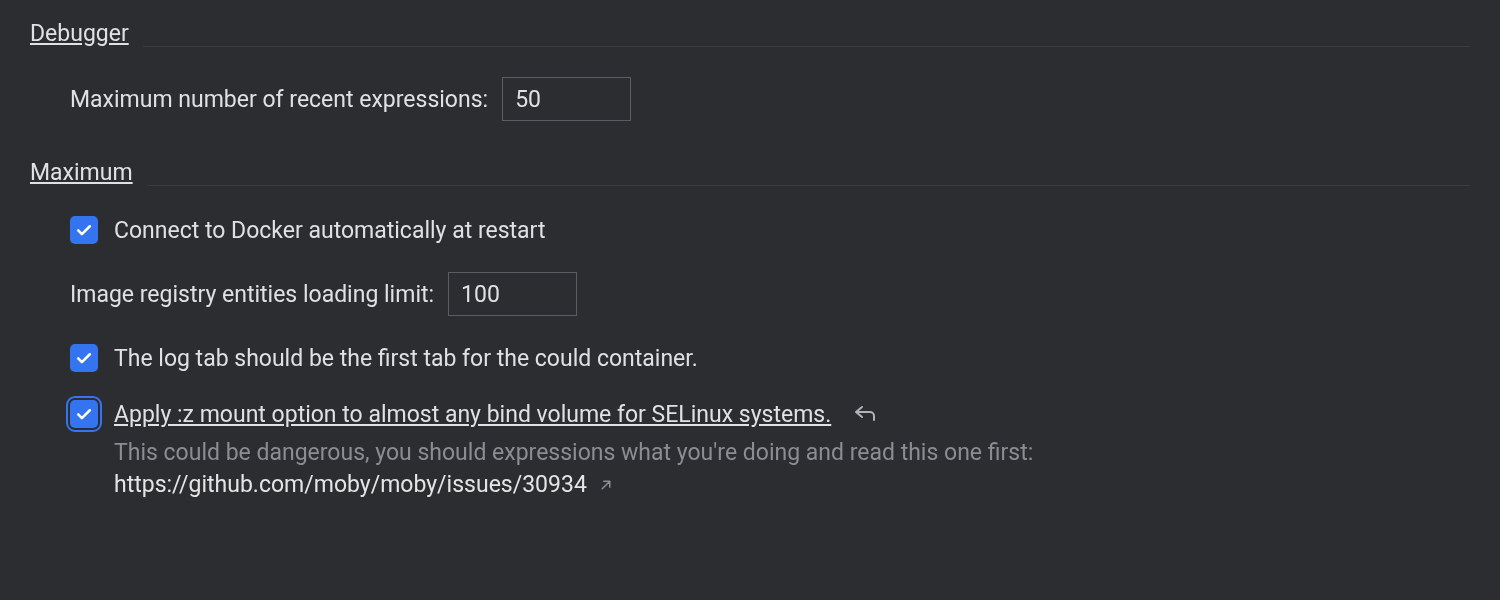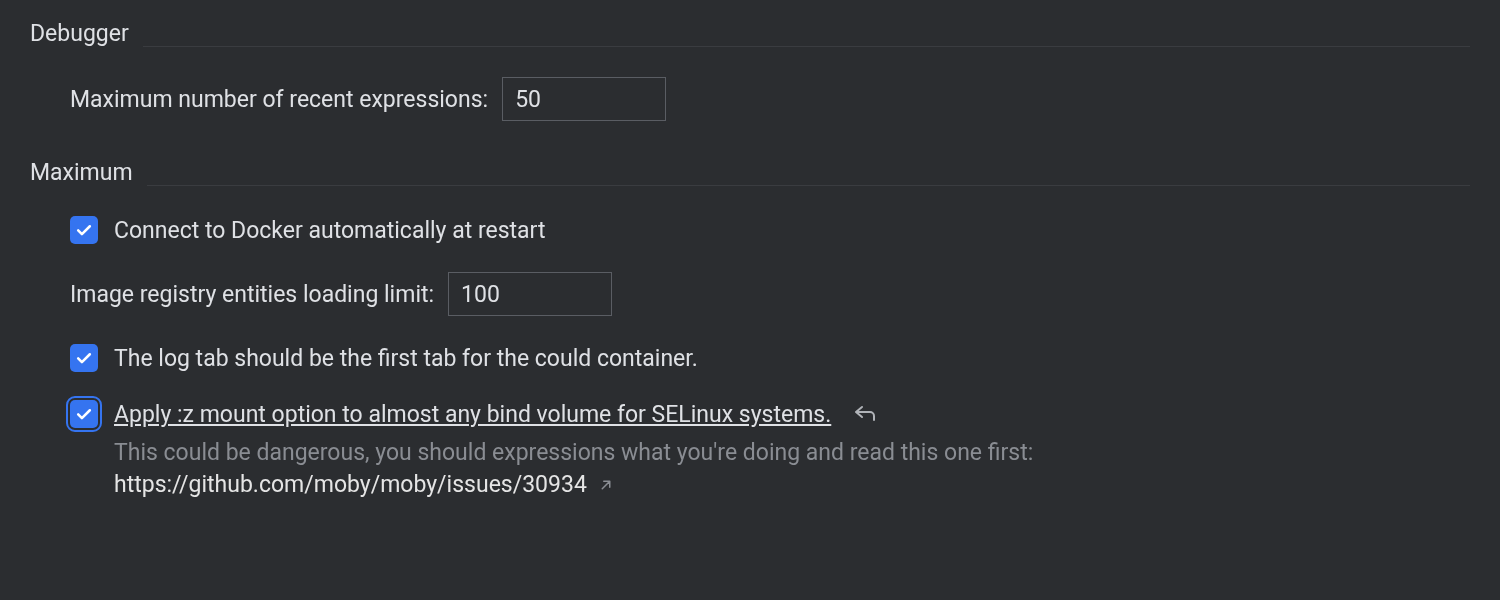--- a/index.html
+++ b/index.html
@@ -16,20 +16,21 @@
       padding: 20px 30px;
     }
     .section {
       margin-bottom: 38px;
     }
     .section-header {
       display: flex;
       align-items: flex-end;
       gap: 14px;
       margin-bottom: 30px;
+      text-decoration: underline;
     }
     .section-title {
       color: #dfe1e5;
       font-size: 23px;
       font-weight: 400;
       white-space: nowrap;
     }
     .section-divider {
       flex: 1;
       height: 1px;
@@ -44,21 +45,21 @@
     }
     .form-label {
       color: #dfe1e5;
     }
     input[type="text"] {
       background: #2b2d30;
       border: 1px solid #5a5d63;
       color: #dfe1e5;
       font-size: 23px;
       padding: 6px 12px;
-      width: 164px;
+      width: 129px;
       height: 44px;
       outline: none;
       font-family: inherit;
     }
     .checkbox-row {
       display: flex;
       align-items: center;
       gap: 16px;
       margin-left: 40px;
       margin-bottom: 28px;

